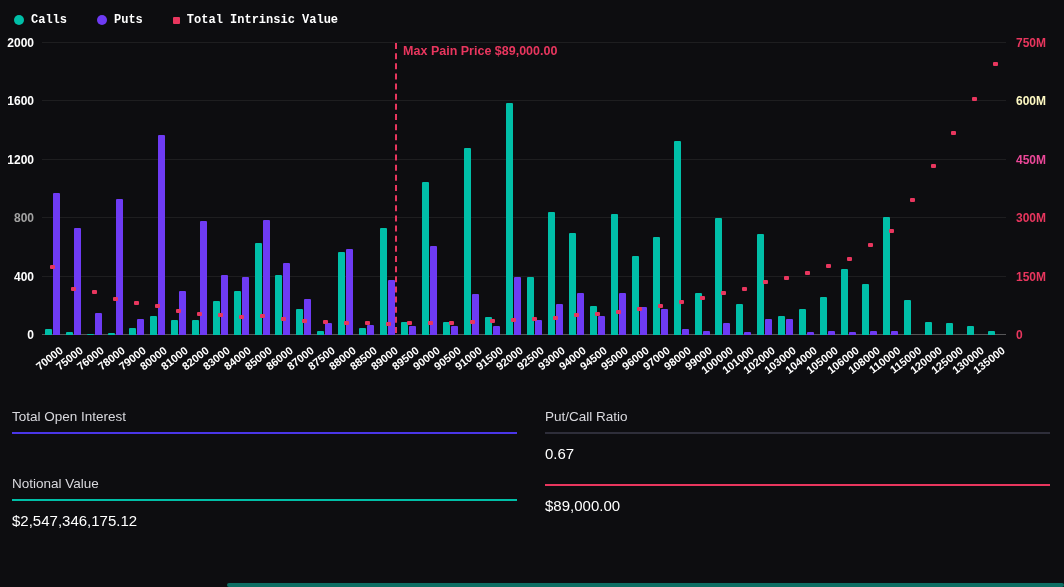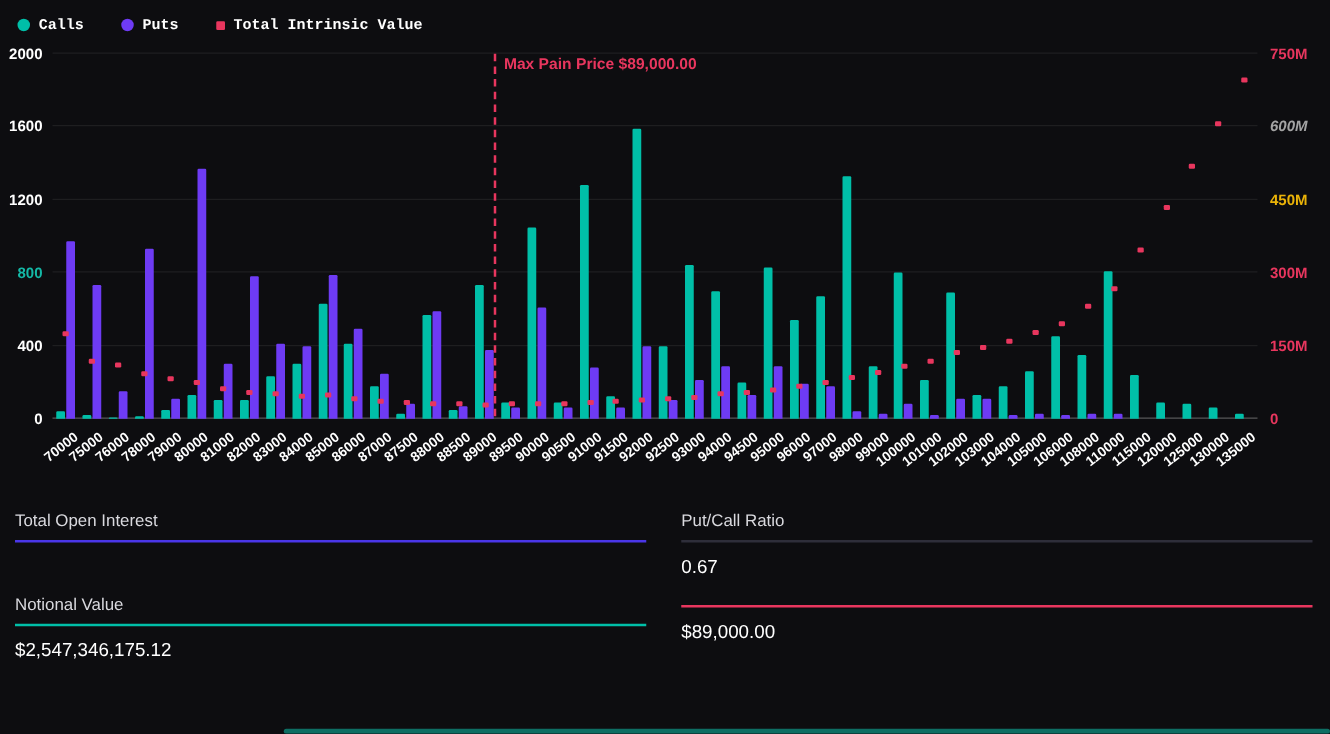--- a/index.html
+++ b/index.html
@@ -299,31 +299,31 @@
           <div class="bar" style="height: 1.5%; background: rgb(0, 191, 168);"></div>
           <div class="bar" style="height: 0%; background: rgb(110, 59, 244);"></div>
           <div class="tiv-dot" style="bottom: 92%; background: rgb(232, 54, 94);"></div>
         </div>
       </div>
     <div id="maxpain-line" style="left: 36.6304%; border-left-color: rgb(232, 54, 94);"></div>
     <div id="maxpain-label" style="left: calc(36.6304% + 8px); color: rgb(232, 54, 94);">Max Pain Price $89,000.00</div>
     <div id="ylabels-left">
         <div class="ytick" style="bottom: 0%; color: rgb(255, 255, 255);">0</div>
         <div class="ytick" style="bottom: 20%; color: rgb(255, 255, 255);">400</div>
-        <div class="ytick" style="bottom: 40%; color: #14b8a6;">800</div>
+        <div class="ytick" style="bottom: 40%; color: #a3a3a3;">800</div>
         <div class="ytick" style="bottom: 60%; color: rgb(255, 255, 255);">1200</div>
         <div class="ytick" style="bottom: 80%; color: rgb(255, 255, 255);">1600</div>
         <div class="ytick" style="bottom: 100%; color: rgb(255, 255, 255);">2000</div>
       </div>
     <div id="ylabels-right">
         <div class="ytick" style="bottom: 0%; color: rgb(232, 54, 94);">0</div>
         <div class="ytick" style="bottom: 20%; color: rgb(232, 54, 94);">150M</div>
         <div class="ytick" style="bottom: 40%; color: rgb(232, 54, 94);">300M</div>
-        <div class="ytick" style="bottom: 60%; color: #eab308;">450M</div>
-        <div class="ytick" style="bottom: 80%; color: #a3a3a3; font-style: italic;">600M</div>
+        <div class="ytick" style="bottom: 60%; color: #ec4899;">450M</div>
+        <div class="ytick" style="bottom: 80%; color: #fef9c3;">600M</div>
         <div class="ytick" style="bottom: 100%; color: rgb(232, 54, 94);">750M</div>
       </div>
   </div>
 
   <div id="xlabels">
       <div class="xlabel">
         <span>70000</span>
       </div>
       <div class="xlabel">
         <span>75000</span>

